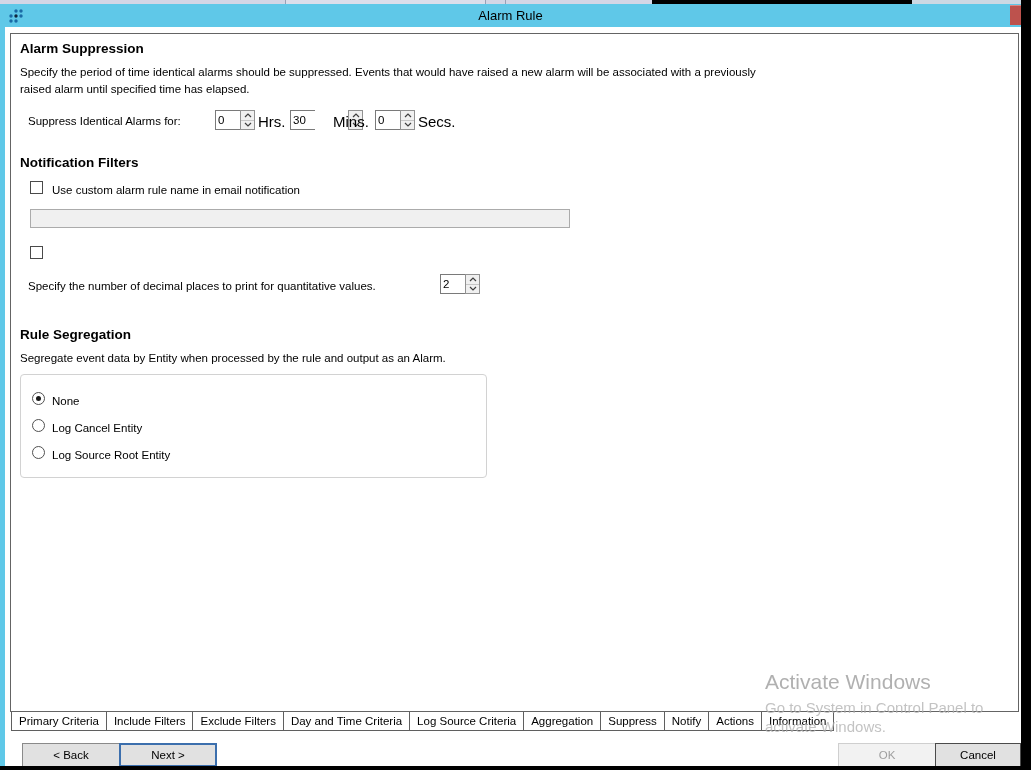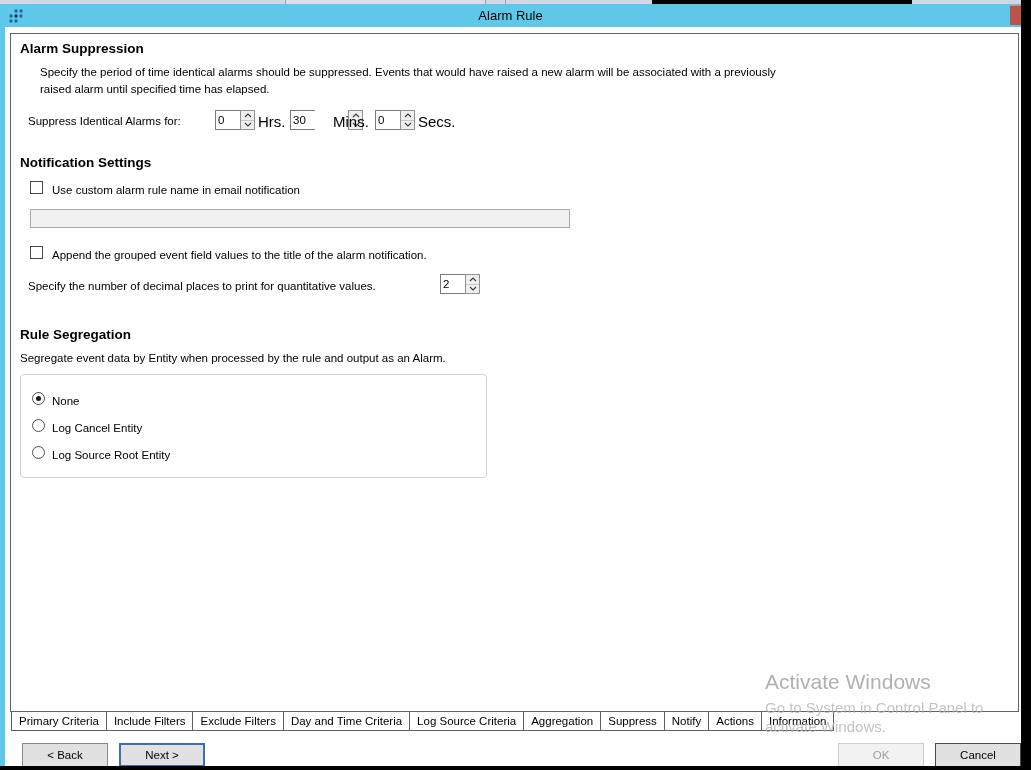--- a/index.html
+++ b/index.html
@@ -78,21 +78,21 @@
   .tabstrip { position:absolute; left:11px; top:712px; display:flex; }
   .tab {
     border:1px solid #5f5f5f; border-top:none; border-left:none;
     background:#fff; font-size:11.5px; padding:3px 7px 4px 7px; height:19px;
     white-space:nowrap;
   }
   .tab:first-child { border-left:1px solid #5f5f5f; }
   .tab.selected { font-weight:normal; }
   
   .btn {
-    position:absolute; width:86px; height:24px; background:#e1e1e1;
+    position:absolute; width:98px; height:24px; background:#e1e1e1;
     border:1px solid #8a8a8a; font-size:11.5px; text-align:center;
     font-family:"Liberation Sans", sans-serif; color:#000;
   }
   .btn-back { left:22px; top:743px; }
   .btn-next { left:119px; top:743px; border:2px solid var(--focus_border,#3c6fad); }
   .btn-ok { left:838px; top:743px; background:#f2f2f2; border:1px solid #cfcfcf; color:#9f9f9f; }
   .btn-cancel { left:935px; top:743px; width:86px; border:1px solid #4b4b4b; }
   
   .watermark { position:absolute; left:765px; top:670px; width:270px; pointer-events:none; z-index:50; }
   .wm1 { font-size:21px; color:rgba(150,150,150,0.75); }
@@ -126,21 +126,21 @@
       <circle cx="8" cy="14" r="1.7" fill="#1a6aa5"></circle>
     </svg>
     <span class="title-text">Alarm Rule</span>
   </div>
   <div class="close-btn"></div>
 
   <div class="body"></div>
   <div class="panel"></div>
 
   <div class="h-section" style="left:20px; top:41px;">Alarm Suppression</div>
-  <div class="txt" style="left:20px; top:64px; width:748px;margin-left:20px;">Specify the period of time identical alarms should be suppressed.  Events that would have raised a new alarm will be associated with a previously raised alarm until specified time has elapsed.</div>
+  <div class="txt" style="left:20px; top:64px; width:748px;">Specify the period of time identical alarms should be suppressed.  Events that would have raised a new alarm will be associated with a previously raised alarm until specified time has elapsed.</div>
 
   <div class="txt" style="left:28px; top:113px;">Suppress Identical Alarms for:</div>
 
   <div class="spinner" style="left:215px; top:110px;">
     <input class="spin-input" value="0" style="">
     <span class="spin-btns">
       <span class="spin-up">
           <svg width="8" height="5" viewBox="0 0 8 5">
             <polyline points="1,4 4,1 7,4" fill="none" stroke="#3f3f3f" stroke-width="1.2"></polyline>
           </svg>
@@ -181,29 +181,28 @@
         </span>
       <span class="spin-down">
           <svg width="8" height="5" viewBox="0 0 8 5">
             <polyline points="1,1 4,4 7,1" fill="none" stroke="#3f3f3f" stroke-width="1.2"></polyline>
           </svg>
         </span>
     </span>
   </div>
   <span class="unit" style="left:418px; top:113px;">Secs.</span>
 
-  <div class="h-section" style="left:20px; top:155px;">Notification Settings</div>
+  <div class="h-section" style="left:20px; top:155px;">Notification Filters</div>
 
   <span class="checkbox" style="left:30px; top:181px;"></span>
   <div class="txt" style="left:52px; top:182px;">Use custom alarm rule name in email notification</div>
 
   <input class="disabled-input" disabled="" value="" style="">
 
   <span class="checkbox" style="left:30px; top:246px;"></span>
-  <div class="txt" style="left:52px; top:247px;">Append the grouped event field values to the title of the alarm notification.</div>
 
   <div class="txt" style="left:28px; top:278px;">Specify the number of decimal places to print for quantitative values.</div>
   <div class="spinner" style="left:440px; top:274px;">
     <input class="spin-input" value="2" style="">
     <span class="spin-btns">
       <span class="spin-up">
           <svg width="8" height="5" viewBox="0 0 8 5">
             <polyline points="1,4 4,1 7,4" fill="none" stroke="#3f3f3f" stroke-width="1.2"></polyline>
           </svg>
         </span>

